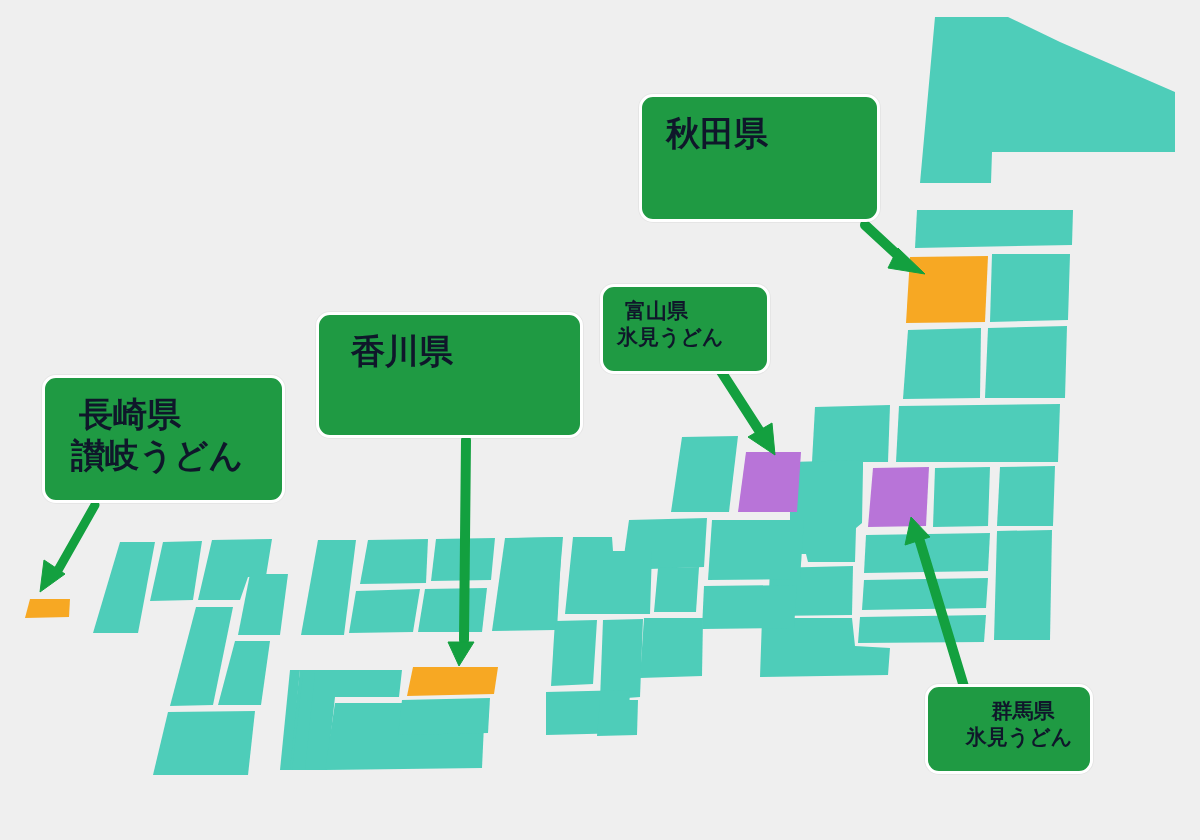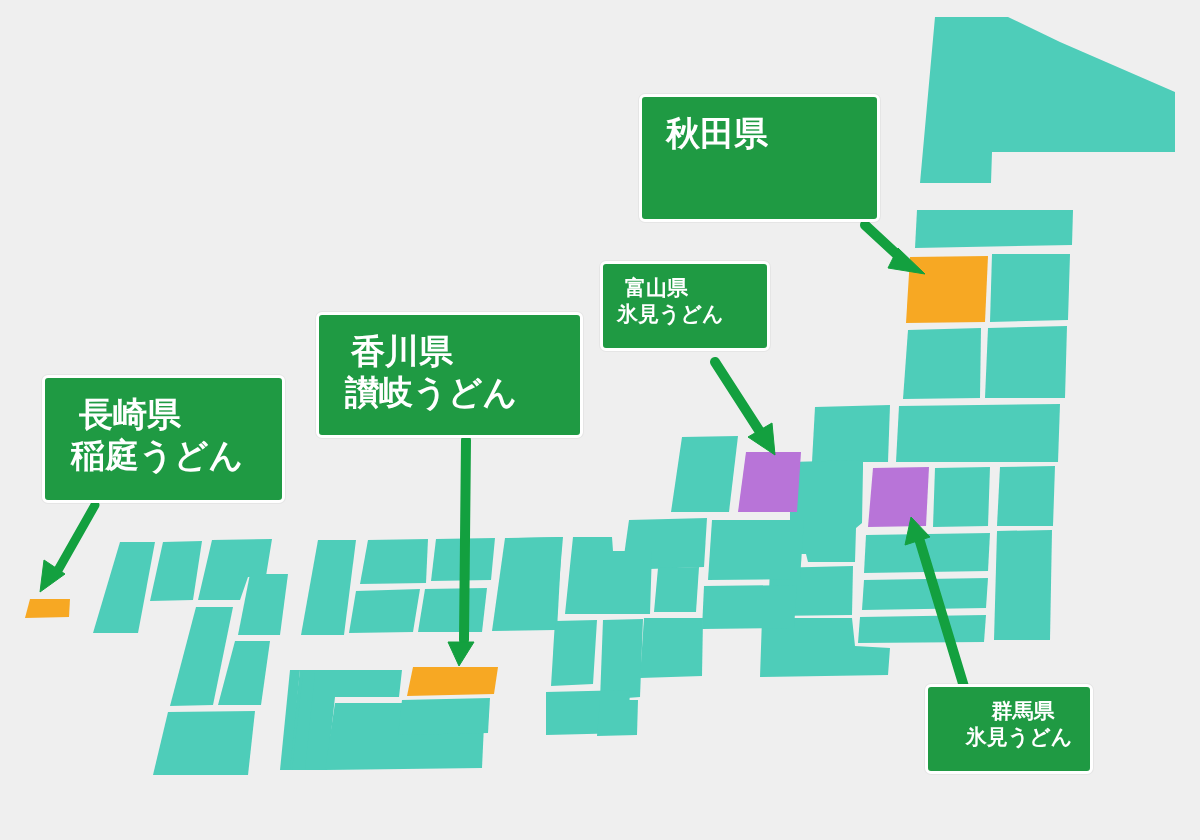--- a/index.html
+++ b/index.html
@@ -7,22 +7,22 @@
     width: 1200px; height: 840px; overflow: hidden;
     background: #efefef;
     font-family: "DejaVu Sans", "Liberation Sans", sans-serif;
     position: relative;
   }
   #map { position: absolute; left: 0; top: 0; width: 1200px; height: 840px; }
   .label {
     position: absolute;
     background: #1f9a43;
     border: 3px solid #ffffff;
-    border-radius: 6px;
-    color: #ffffff;
+    border-radius: 14px;
+    color: #0f172a;
     font-weight: bold;
     box-shadow: 0 0 0 1px rgba(0,0,0,0.04);
     box-sizing: border-box;
     line-height: 1.22;
     white-space: nowrap;
   }
   .label .l1, .label .l2 { display: block; }
   .lg { font-size: 34px; padding: 16px 0 0 0; }
   .sm { font-size: 21px; padding: 12px 0 0 0; }
 </style>
@@ -112,31 +112,30 @@
 
     <line x1="965" y1="690" x2="918" y2="535" stroke-width="10" stroke-linecap="round"></line>
     <polygon points="911,517 905,545 930,537"></polygon>
   </g>
 </svg>
 
 <div class="label lg" style="left:639px; top:94px; width:241px; height:128px; padding-left:24px;">
   <span class="l1">秋田県</span>
 </div>
 
-<div class="label sm" style="left:600px; top:261px; width:170px; height:90px; padding-left:14px;">
+<div class="label sm" style="left:600px; top:284px; width:170px; height:90px; padding-left:14px;">
   <span class="l1" style="padding-left:8px;">富山県</span>
   <span class="l2">氷見うどん</span>
 </div>
 
 <div class="label lg" style="left:316px; top:312px; width:267px; height:126px; padding-left:26px;">
   <span class="l1" style="padding-left:6px;">香川県</span>
-  <span class="l2">讃岐うどん</span>
 </div>
 
 <div class="label lg" style="left:42px; top:375px; width:243px; height:128px; padding-left:26px;">
   <span class="l1" style="padding-left:8px;">長崎県</span>
-  <span class="l2">稲庭うどん</span>
+  <span class="l2">讃岐うどん</span>
 </div>
 
 <div class="label sm" style="left:925px; top:684px; width:168px; height:90px; padding-left:20px;text-align:center;">
   <span class="l1" style="padding-left:8px;">群馬県</span>
   <span class="l2">氷見うどん</span>
 </div>
 
 </body></html>

